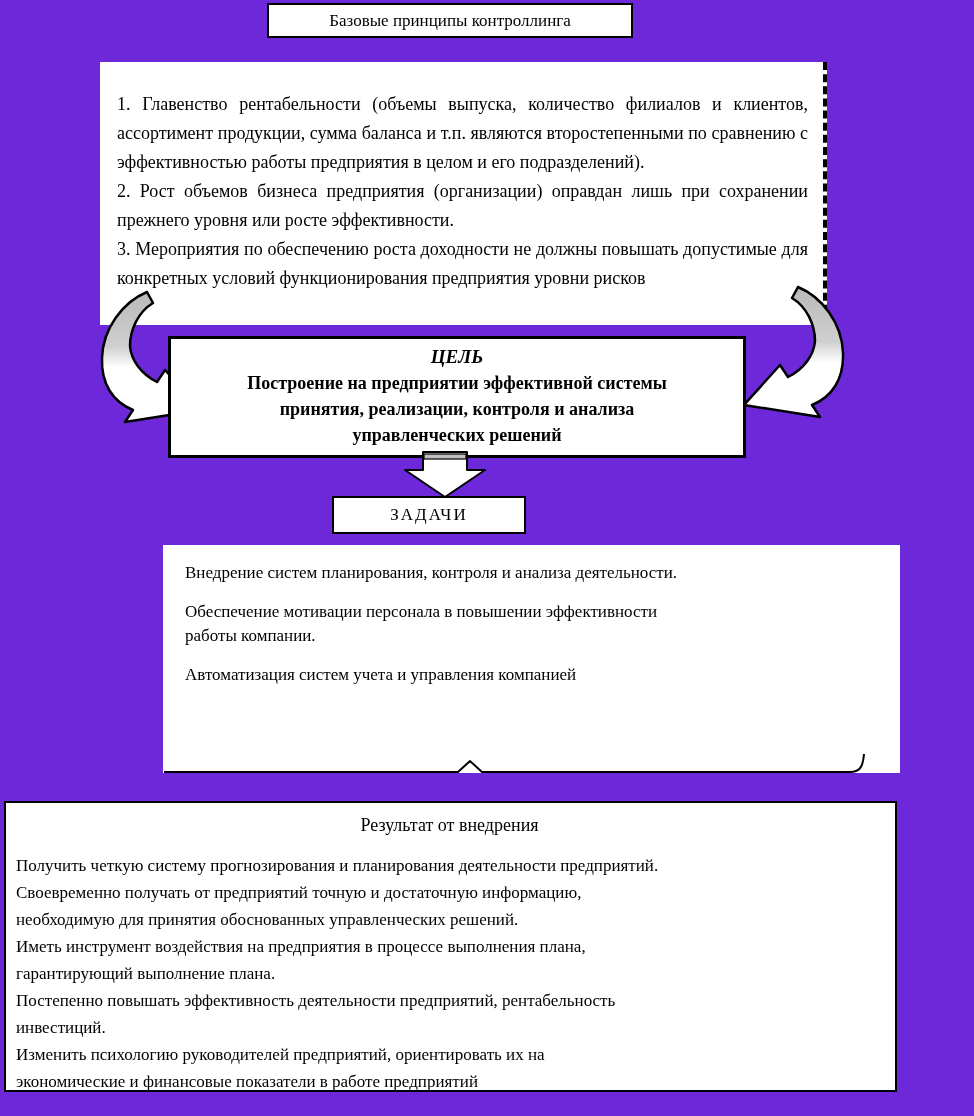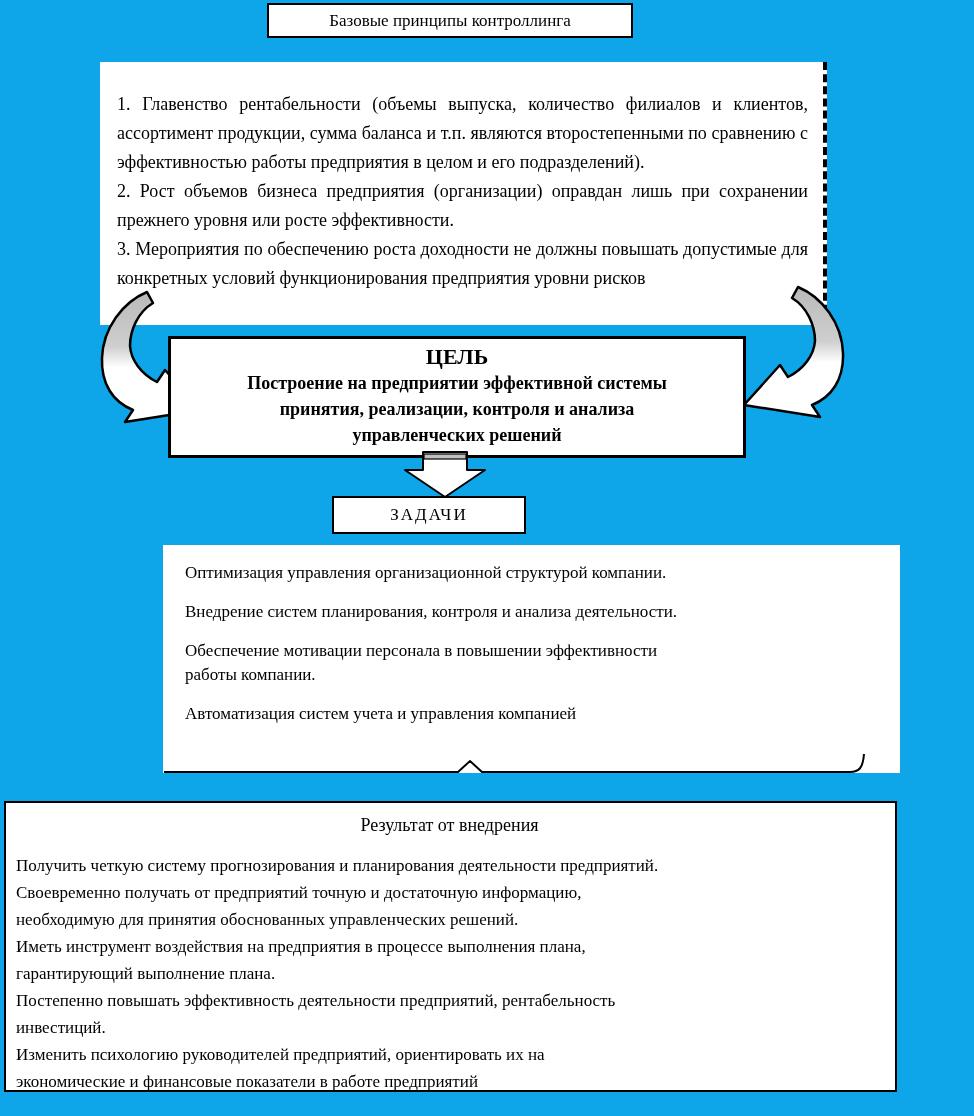--- a/index.html
+++ b/index.html
@@ -1,19 +1,19 @@
 <!DOCTYPE html>
 <html><head>
 <meta charset="utf-8">
 <style>
   html,body{margin:0;padding:0;background:#000;}
   #stage{
     position:relative;
     width:974px;height:1116px;
-    background:#0ea5e9;
+    background:#6d28d9;
     font-family:"Liberation Serif","DejaVu Serif",serif;
     color:#000;
     overflow:hidden;
   }
   .box{position:absolute;background:#fff;box-sizing:border-box;}
   .pre{white-space:pre-line;}
 
   #title-box{
     left:267px;top:3px;width:366px;height:35px;
     border:2px solid #000;
@@ -29,21 +29,21 @@
   }
   #principles-box .para{margin:0;}
 
   #goal-box{
     left:168px;top:336px;width:578px;height:122px;
     border:3px solid #000;
     padding-top:5px;
     text-align:center;font-weight:bold;
     font-size:18px;line-height:26px;
   }
-  #goal-box .heading{font-size:22px;}
+  #goal-box .heading{font-size:19px;font-style:italic;}
 
   #tasks-label-box{
     left:332px;top:496px;width:194px;height:38px;
     border:2px solid #000;
     display:flex;align-items:center;justify-content:center;
     font-size:17px;letter-spacing:2px;
   }
   #tasks-box{
     left:163px;top:545px;width:737px;height:228px;
     padding:16px 18px 0 22px;
@@ -109,21 +109,20 @@
   <svg class="svg-abs" style="left:395px;top:450px;" width="100" height="50" viewBox="0 0 100 50">
     <path d="M 28,2 L 72,2 L 72,20 L 90,20 L 50,47 L 10,20 L 28,20 Z" fill="#ffffff" stroke="#000" stroke-width="2" stroke-linejoin="round"></path>
     <rect x="29" y="4" width="42" height="5" fill="#c0c0c0" stroke="#000" stroke-width="1.2"></rect>
   </svg>
 
   <div class="box" id="tasks-label-box">
     <span>ЗАДАЧИ</span>
   </div>
 
   <div class="box" id="tasks-box">
-    <p class="task pre">Оптимизация управления организационной структурой компании.</p>
     <p class="task pre">Внедрение систем планирования, контроля и анализа деятельности.</p>
     <p class="task pre">Обеспечение мотивации персонала в повышении эффективности
 работы компании.</p>
     <p class="task pre">Автоматизация систем учета и управления компанией</p>
   </div>
 
   <svg class="svg-abs" style="left:160px;top:750px;" width="720" height="46" viewBox="0 0 720 46">
     <path d="M 4,22 L 298,22 L 310,11 L 322,22 L 690,22 C 699,22 703,18 704,4" fill="none" stroke="#000" stroke-width="2"></path>
   </svg>
 

